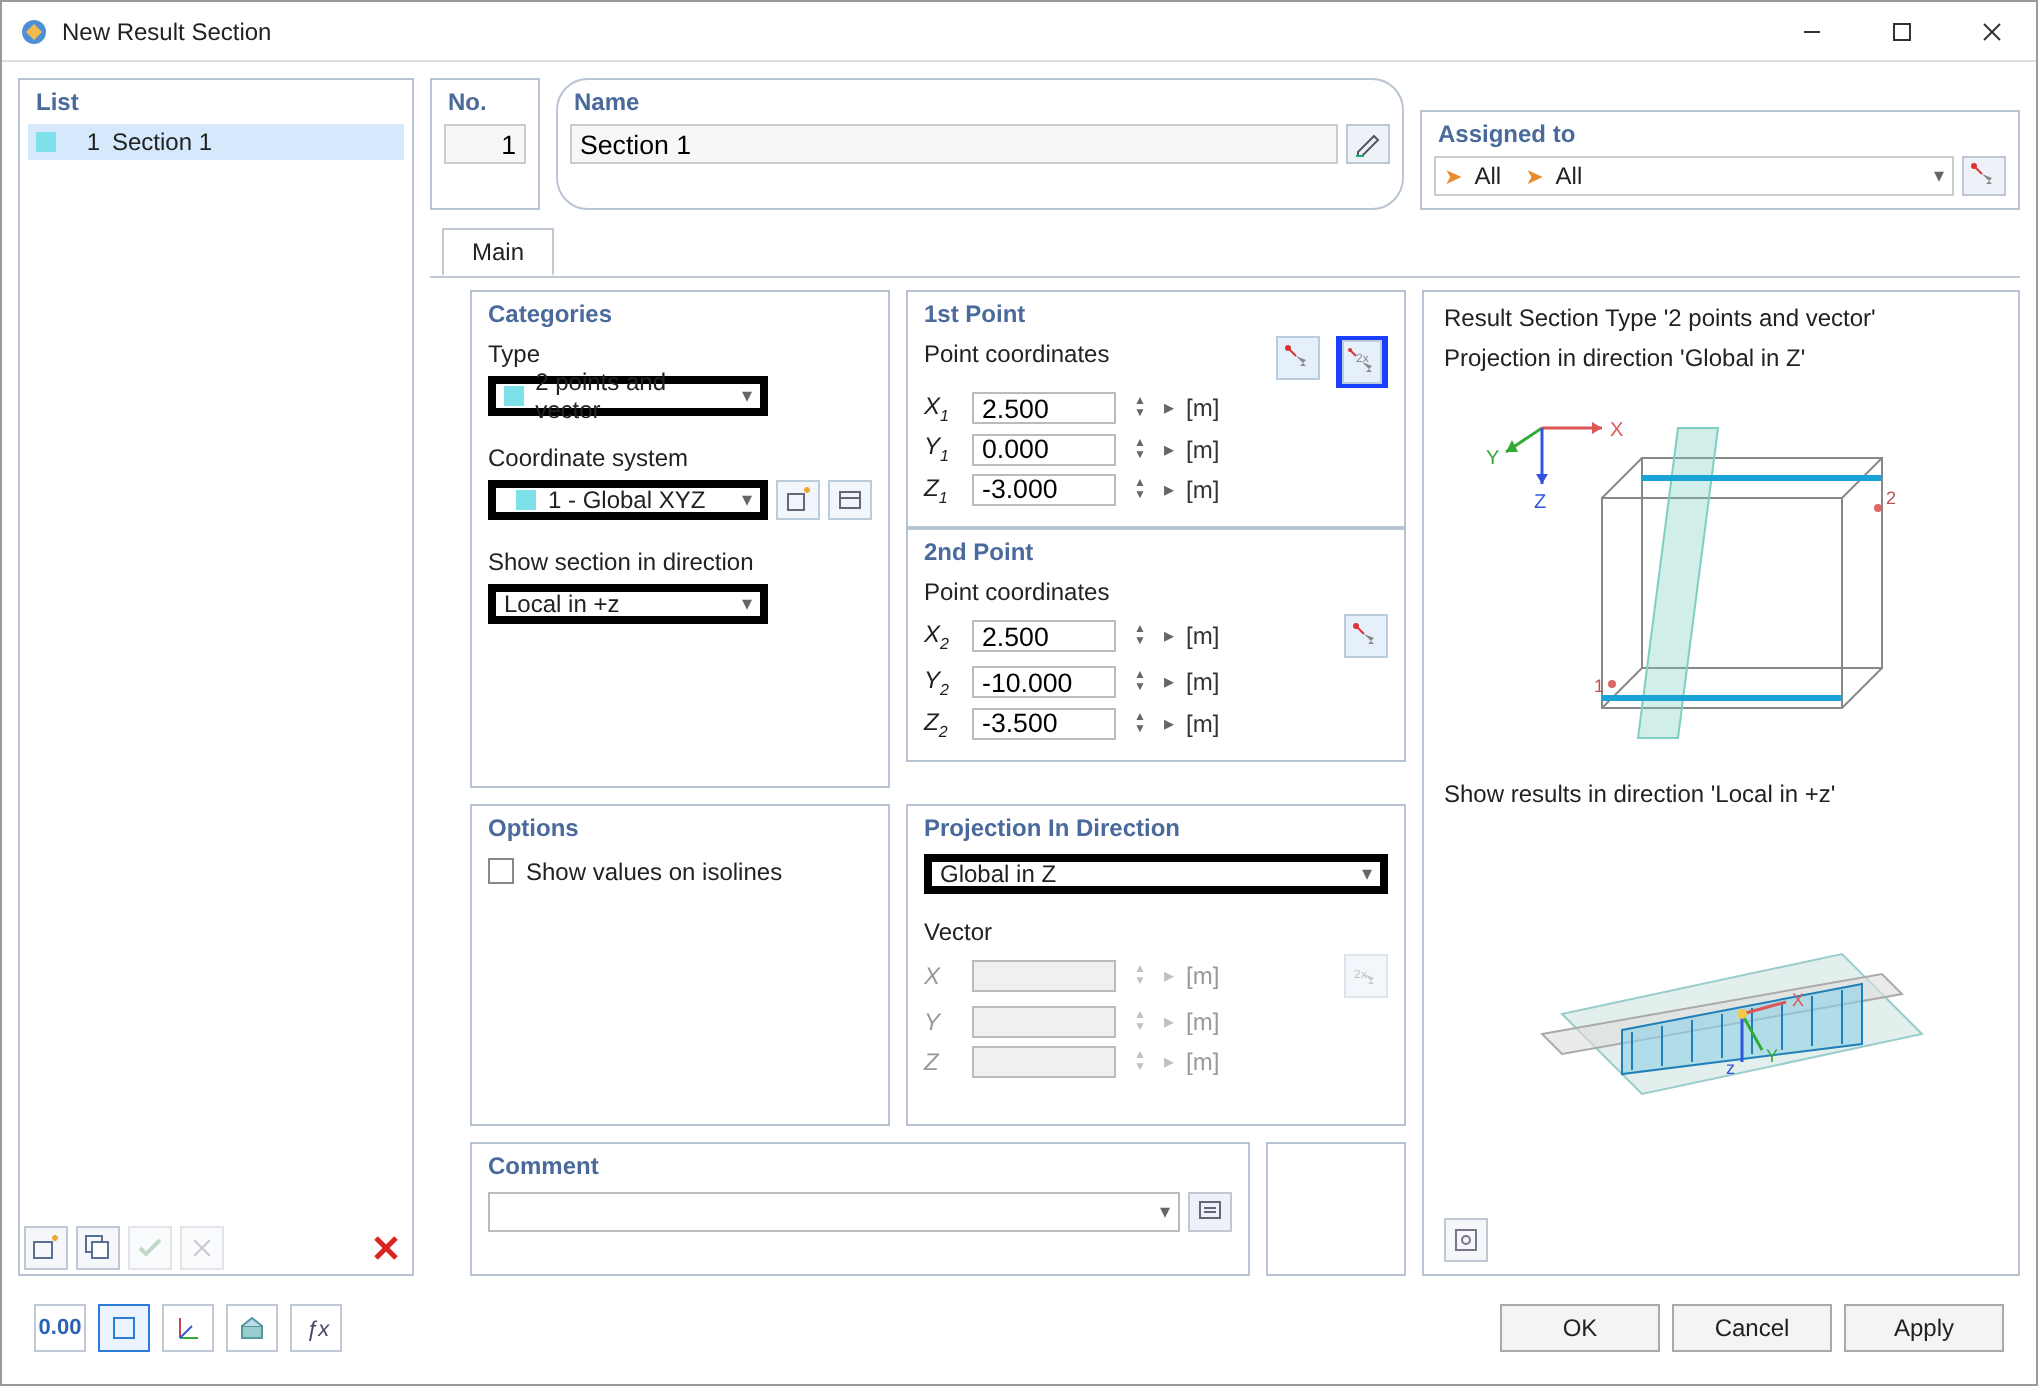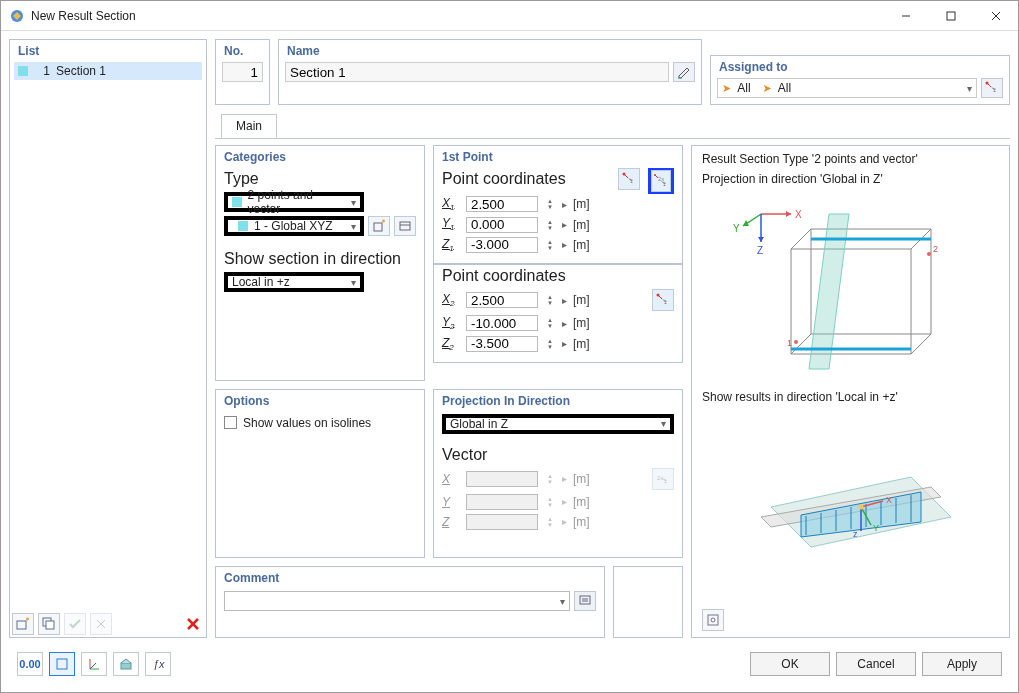--- a/index.html
+++ b/index.html
@@ -105,21 +105,21 @@
     display: flex;
     flex-direction: column;
     gap: 6px;
     min-height: 0;
   }
   .top-boxes {
     display: flex;
     gap: 8px;
   }
   .no-panel { width: 55px; }
-  .name-panel { flex: 1; }
+  .name-panel { flex: 1; border-radius: 16px; }
   .assigned-panel { width: 300px; display:flex; }
   .no-input {
     text-align: right;
     width: 100%;
     border: 1px solid #ccc;
     padding: 2px 4px;
     margin: 2px 6px 6px 6px;
     height: 20px;
     width: calc(100% - 12px);
     background: #f7f7f7;
@@ -157,41 +157,42 @@
     margin-top: 2px;
     font-weight: 500;
   }
   .grid-area {
     flex:1;
     display: grid;
     grid-template-columns: 210px 250px 1fr;
     grid-template-rows: auto auto auto;
     gap: 8px;
     min-height: 0;
+    margin-left: 20px;
   }
   .group {
     border: 1px solid #b8c4d4;
     background:#fff;
     padding: 0 0 8px 0;
     display:flex; flex-direction:column;
   }
   .group-title {
     color:#4a6a9c; font-weight:600; padding:4px 8px 4px 8px; font-size:12px;
   }
-  .field-label { color:#222; padding:2px 8px; font-size:16px;}
+  .field-label { color:#222; padding:2px 8px; font-size:12px;}
   .select {
     margin:2px 8px; border:4px solid #000000; background:#fff; height:20px;
     display:flex; align-items:center; padding:0 4px; gap:6px; position:relative;
   }
   .select .arrow { margin-left:auto; color:#666; font-size:10px;}
   .select .swatch { width:10px; height:10px; background:#7ee0e8; }
   .coord-row {
     display:flex; align-items:center; gap:6px; padding:2px 8px;
   }
-  .coord-row .var { width:18px; font-style: italic; text-decoration: underline;}
+  .coord-row .var { width:18px; font-style: italic;}
   .coord-row .var sub { font-size:8px;}
   .num-input {
     width:72px; border:1px solid #bbb; padding:2px 4px; height:16px; background:#fff;
   }
   .num-input.disabled { background:#f0f0f0; color:#999;}
   .spinner { width:12px; display:flex; flex-direction:column; }
   .spinner div { font-size:6px; color:#666; line-height:6px; text-align:center;}
   .runarrow { color:#666; font-size:10px; }
   .unit { color:#333; }
   .pick-btn {
@@ -378,20 +379,21 @@
         <div class="grid-area">
 
           <div class="group" style="grid-column:1;grid-row:1;">
             <div class="group-title">Categories</div>
             <div class="field-label">Type</div>
             <div class="select" style="width:140px;">
               <span class="swatch"></span>
               <span>2 points and vector</span>
               <span class="arrow">▾</span>
             </div>
+            <div class="field-label" style="margin-top:10px;">Coordinate system</div>
             <div class="row-with-buttons">
               <div class="select">
                 <span class="swatch"></span>
                 <span>1 - Global XYZ</span>
                 <span class="arrow">▾</span>
               </div>
               <div class="small-icon-btn">
                 <svg width="12" height="12">
                     <rect x="1" y="3" width="8" height="8" fill="none" stroke="#667"></rect>
                     <path d="M9 1 l3 0 M10.5 -0.5 l0 3" stroke="#e6a830" stroke-width="1.5"></path>
@@ -464,20 +466,21 @@
                 <div class="spinner">
                     <div>▲</div>
                     <div>▼</div>
                   </div>
                 <span class="runarrow">▸</span>
                 <span class="unit">[m]</span>
               </div>
             </div>
 
             <div class="group">
+              <div class="group-title">2nd Point</div>
               <div class="field-label">Point coordinates</div>
               <div class="coord-row">
                 <span class="var"><span>X</span><sub>2</sub></span>
                 <input class="num-input" value="2.500" style="">
                 <div class="spinner">
                     <div>▲</div>
                     <div>▼</div>
                   </div>
                 <span class="runarrow">▸</span>
                 <span class="unit">[m]</span>

